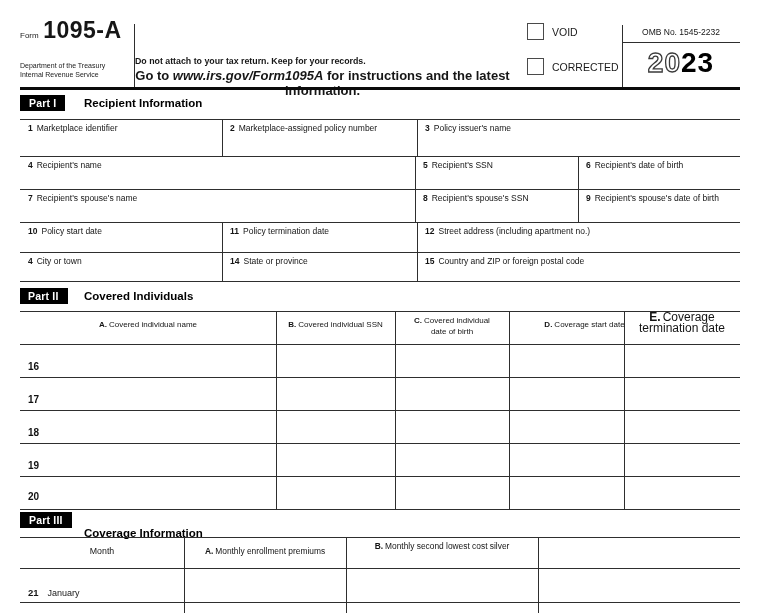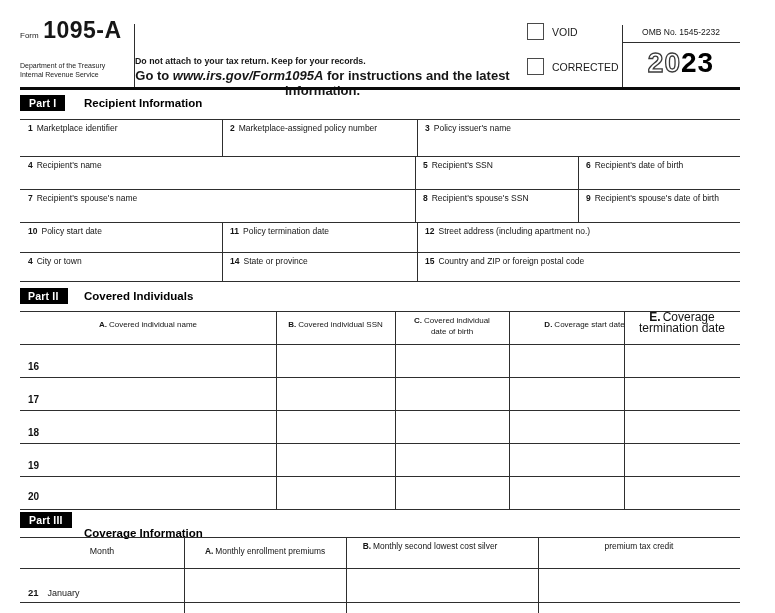--- a/index.html
+++ b/index.html
@@ -138,22 +138,21 @@
   <div class="hline" style="left:20px;top:602px;width:720px;"></div>
 
   <div class="vline" style="left:184px;top:537px;height:76px;"></div>
   <div class="vline" style="left:346px;top:537px;height:76px;"></div>
   <div class="vline" style="left:538px;top:537px;height:76px;"></div>
 
   <div class="hdr" style="left:20px;top:546px;width:164px;font-size:8.8px;">Month</div>
   <div class="hdr" style="left:184px;top:546px;width:162px;font-size:8.4px;">
       <div><b>A.</b><span>Monthly enrollment premiums</span></div>
     </div>
-  <div class="hdr" style="left:334px;top:541px;width:192px;font-size:8.4px;">
+  <div class="hdr" style="left:346px;top:541px;width:192px;font-size:8.4px;">
       <div><b>B.</b><span>Monthly second lowest cost silver</span></div>
     </div>
   <div class="hdr" style="left:538px;top:541px;width:202px;font-size:8.4px;">
-      <div>premium tax credit</div>
     </div>
 
   <div class="abs" style="left:28px;top:587px;font-size:9.5px;"><b style="margin-right:9px;">21</b><span style="font-size:9px;">January</span></div>
 
 </div>
 
 </body></html>

